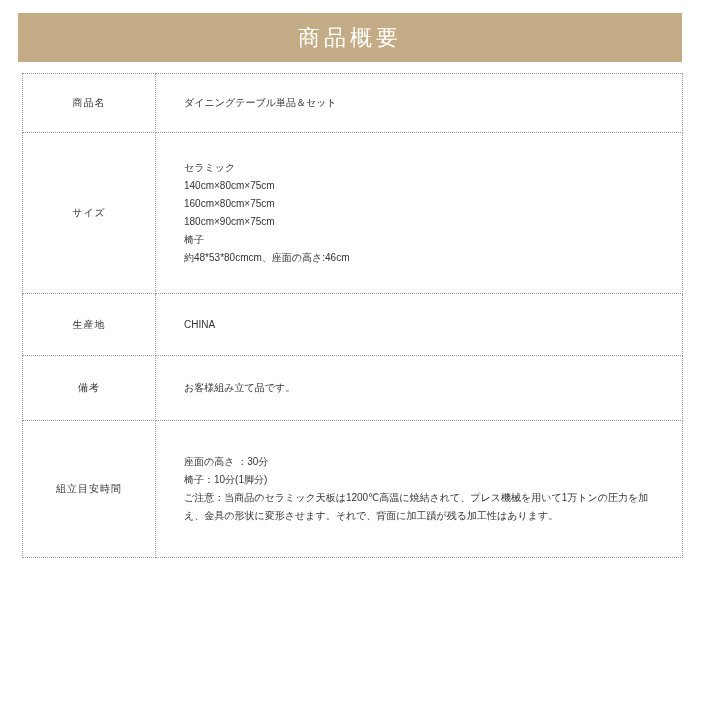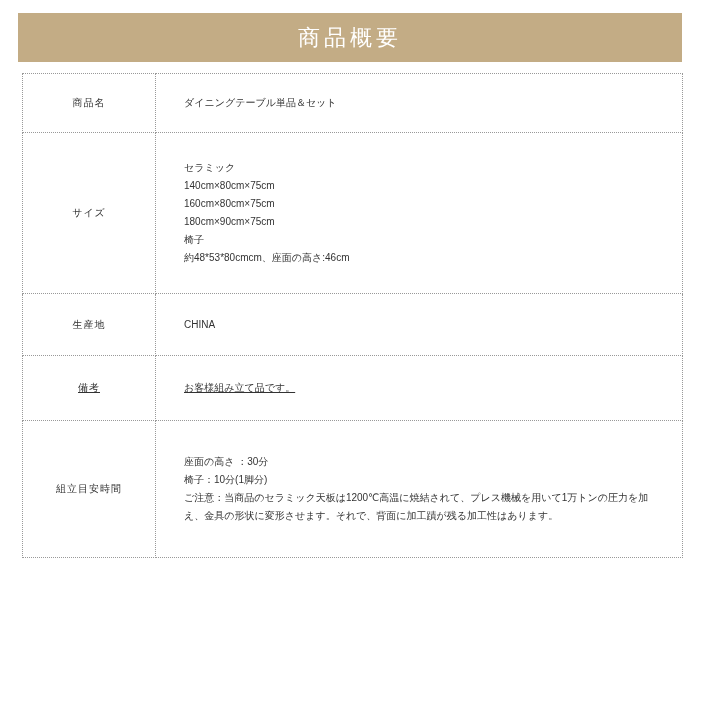--- a/index.html
+++ b/index.html
@@ -45,21 +45,21 @@
   .content-cell {
     vertical-align: middle;
     padding: 12px 24px 12px 28px;
     line-height: 1.8;
   }
   tr.row-1 { height: 59px; }
   tr.row-2 { height: 74px; }
   tr.row-3 { height: 161px; }
   tr.row-4 { height: 64px; }
   tr.row-5 { height: 62px; }
-  tr.row-6 { height: 65px; text-decoration: underline; }
+  tr.row-6 { height: 65px; }
   tr.row-7 { height: 137px; }
   .spec-line { white-space: normal; }
 </style>
 </head>
 <body>
 
 <div class="banner">
   <span class="banner-title">商品概要</span>
 </div>
 

